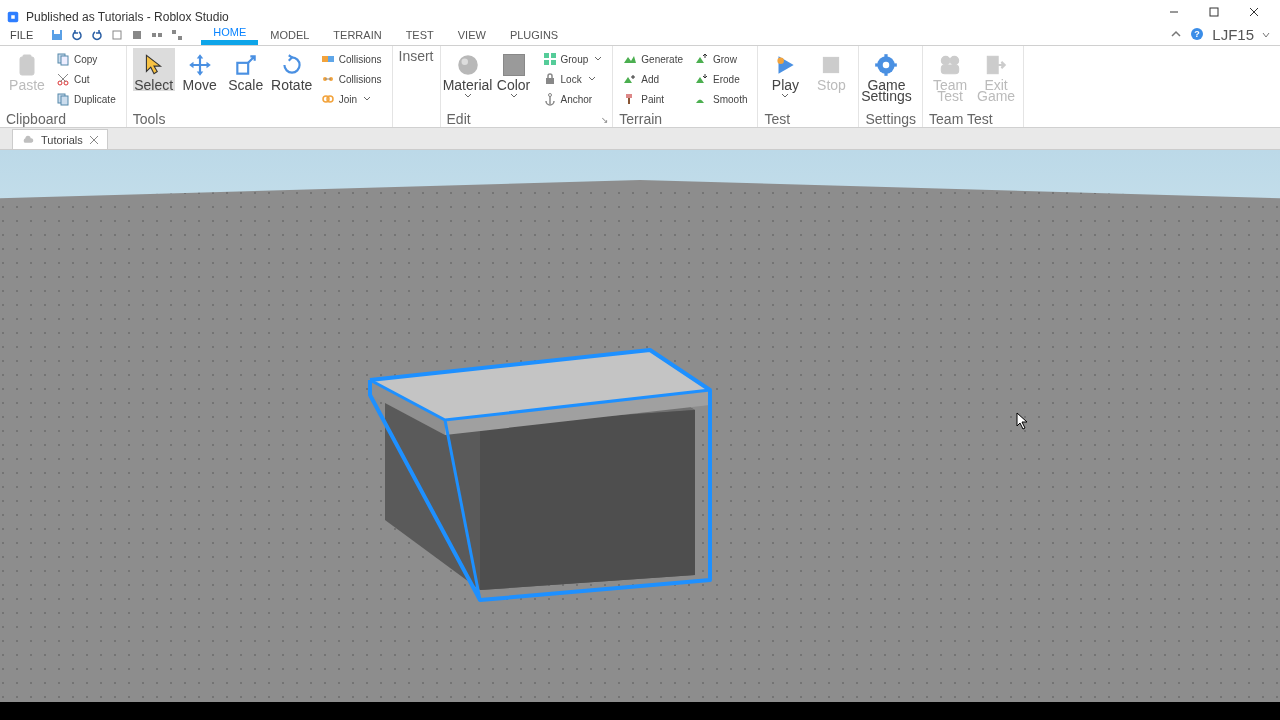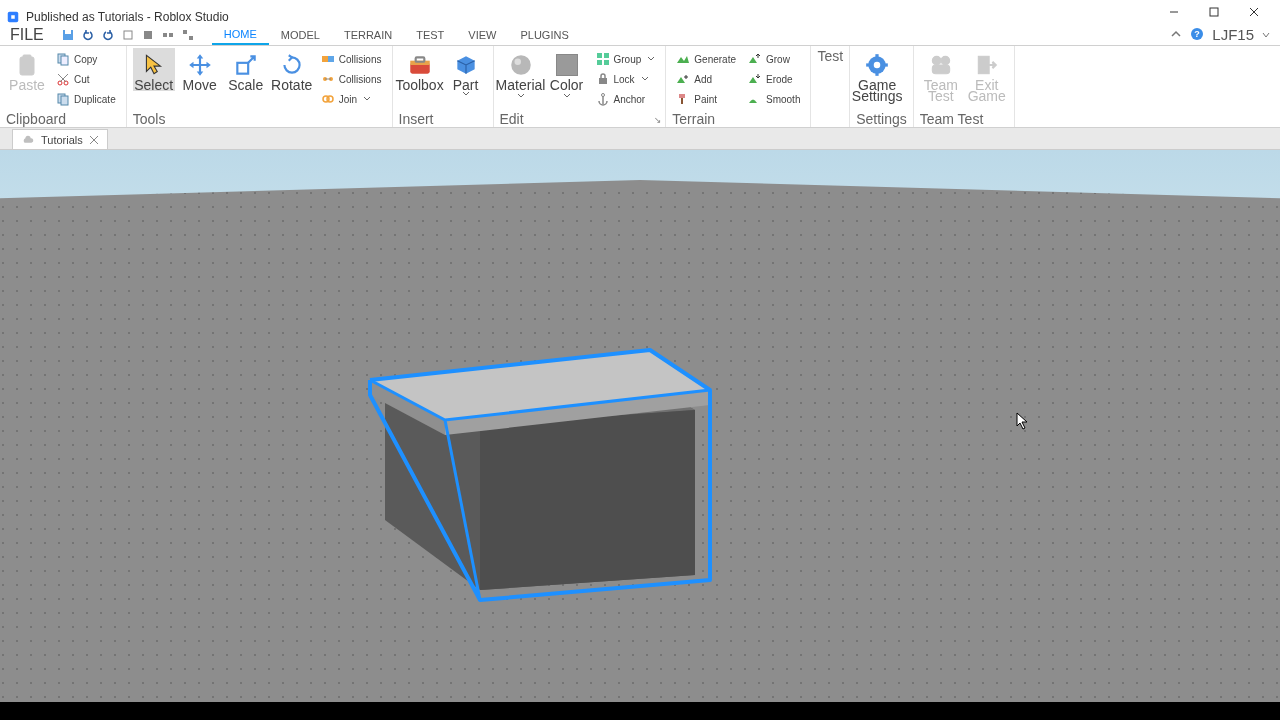--- a/index.html
+++ b/index.html
@@ -8,26 +8,26 @@
 
 .titlebar { height:24px; display:flex; align-items:flex-end; padding:0 6px; background:#fff; }
 .titlebar .logo { width:14px; height:14px; margin-right:6px; }
 .titlebar .title { flex:0 0 auto; font-size:12px; color:#333; }
 .titlebar .spacer { flex:1; }
 .winbtn { width:40px; height:24px; display:flex; align-items:center; justify-content:center; cursor:default; }
 .winbtn svg { stroke:#333; fill:none; }
 
 
 .menurow { height:22px; display:flex; align-items:stretch; border-bottom:1px solid #d0d0d0; background:#fff; }
-.filebtn { padding:0 10px; display:flex; align-items:center; font-size:16px; color:#444; }
+.filebtn { padding:0 10px; display:flex; align-items:center; font-size:11px; color:#444; }
 .qat { display:flex; align-items:center; gap:4px; padding:0 6px; }
 .qat .qbtn { width:16px; height:16px; display:flex; align-items:center; justify-content:center; }
 .tabs { display:flex; align-items:stretch; margin-left:10px; }
 .tab { padding:0 12px; display:flex; align-items:center; font-size:11px; color:#555; cursor:default; }
-.tab.active { color:#0a84ff; border-bottom:2px solid #0ea5e9; }
+.tab.active { color:#0a84ff; border-bottom:5px solid #0ea5e9; }
 .menurow .spacer { flex:1; }
 .rightctl { display:flex; align-items:center; gap:8px; padding:0 10px; }
 .rightctl .userlabel { font-size:15px; color:#555; }
 
 
 .ribbon { height:82px; display:flex; border-bottom:1px solid #d0d0d0; background:#fff; }
 .group { border-right:1px solid #e4e4e4; display:flex; flex-direction:column; padding:2px 6px 0 6px; }
 .group .body { flex:1; display:flex; align-items:flex-start; gap:4px; }
 .group .label { height:16px; text-align:left; font-size:14px; color:#666; }
 .bigbtn { width:42px; display:flex; flex-direction:column; align-items:center; padding-top:4px; gap:2px; cursor:default; }
@@ -282,44 +282,20 @@
                 <path d="M1 2 L4 5 L7 2" fill="none" stroke="#666"></path>
               </svg>
             </div>
           </div>
       </div>
     </div>
     <div class="label">Tools</div>
   </div>
 
   <div class="group">
-    <div class="body">
-      <div class="bigbtn">
-          <div class="ico">
-            <svg viewBox="0 0 24 24">
-              <rect x="3" y="10" width="18" height="10" rx="2" fill="#d94b3a"></rect>
-              <rect x="3" y="8" width="18" height="4" fill="#e8a24a"></rect>
-              <rect x="8" y="5" width="8" height="4" rx="1" fill="none" stroke="#888" stroke-width="2"></rect>
-            </svg>
-          </div>
-          <div class="lbl">Toolbox</div>
-        </div>
-      <div class="bigbtn">
-          <div class="ico">
-            <svg viewBox="0 0 24 24">
-              <path d="M4 8 L12 4 L20 8 L20 16 L12 20 L4 16 Z" fill="#4a90e2"></path>
-              <path d="M4 8 L12 12 L20 8 M12 12 L12 20" stroke="#2a5fa5" fill="none"></path>
-            </svg>
-          </div>
-          <div class="lbl">Part</div>
-          <svg width="8" height="6" style="margin-top:-2px">
-            <path d="M1 1 L4 4 L7 1" fill="none" stroke="#666"></path>
-          </svg>
-        </div>
-    </div>
     <div class="label">Insert</div>
   </div>
 
   <div class="group" style="position:relative">
     <div class="body">
       <div class="bigbtn">
           <div class="ico">
             <svg viewBox="0 0 24 24">
               <circle cx="12" cy="12" r="9" fill="#b8b8b8"></circle>
               <circle cx="9" cy="9" r="3" fill="#ddd"></circle>
@@ -443,20 +419,42 @@
               </svg>
             </div>
             <div class="lbl">Smooth</div>
           </div>
       </div>
     </div>
     <div class="label">Terrain</div>
   </div>
 
   <div class="group">
+    <div class="body">
+      <div class="bigbtn">
+          <div class="ico">
+            <svg viewBox="0 0 24 24">
+              <path d="M6 4 L20 12 L6 20 Z" fill="#4a90e2"></path>
+              <circle cx="8" cy="8" r="3" fill="#f2a33c"></circle>
+            </svg>
+          </div>
+          <div class="lbl">Play</div>
+          <svg width="8" height="6">
+            <path d="M1 1 L4 4 L7 1" fill="none" stroke="#666"></path>
+          </svg>
+        </div>
+      <div class="bigbtn disabled">
+          <div class="ico">
+            <svg viewBox="0 0 24 24">
+              <rect x="5" y="5" width="14" height="14" fill="#ccc"></rect>
+            </svg>
+          </div>
+          <div class="lbl">Stop</div>
+        </div>
+    </div>
     <div class="label">Test</div>
   </div>
 
   <div class="group">
     <div class="body">
       <div class="bigbtn">
           <div class="ico">
             <svg viewBox="0 0 24 24">
               <circle cx="12" cy="12" r="8" fill="#4a90e2"></circle>
               <circle cx="12" cy="12" r="3" fill="#fff"></circle>

